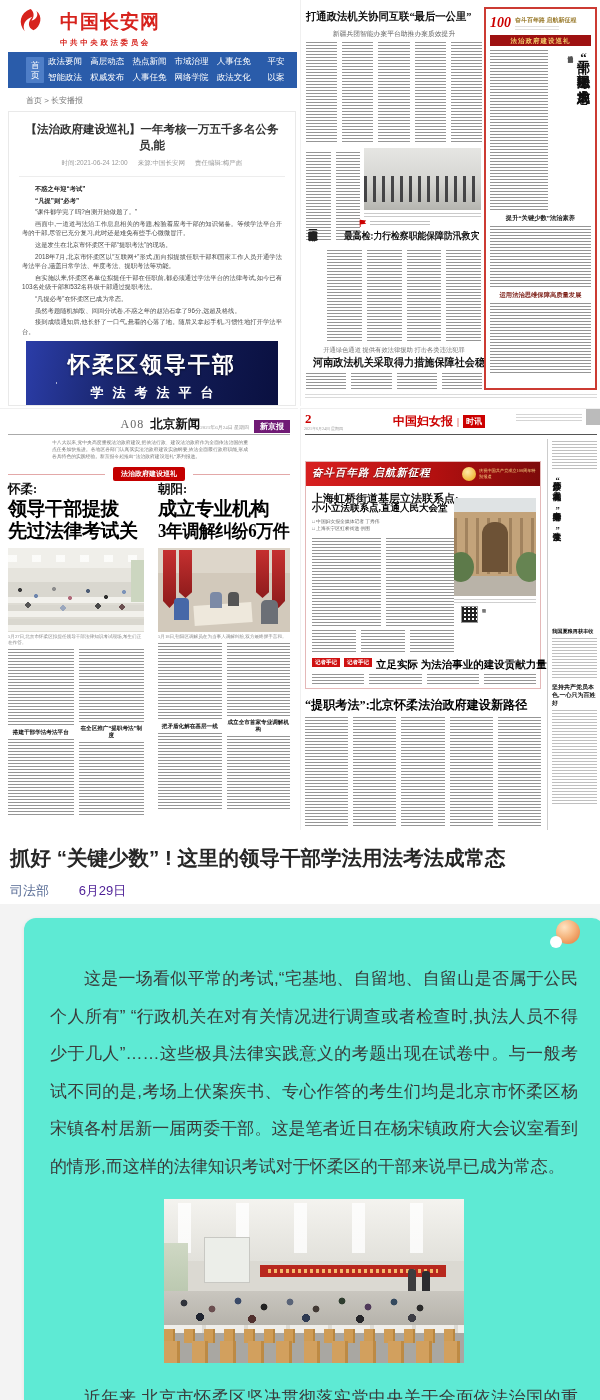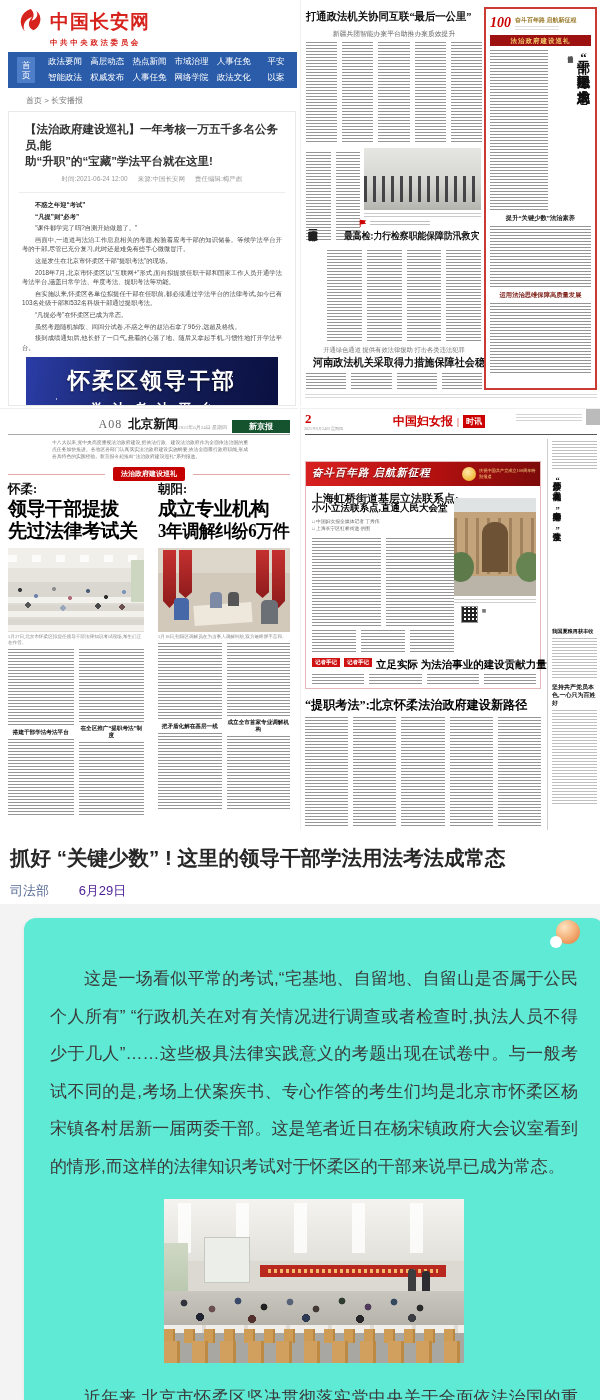--- a/index.html
+++ b/index.html
@@ -10,30 +10,30 @@
 .tx{background-image:repeating-linear-gradient(180deg,rgba(45,45,45,.5) 0 1px,transparent 1px 3px)}
 .txl{background-image:repeating-linear-gradient(180deg,rgba(45,45,45,.3) 0 1px,transparent 1px 3px)}
 .cols{display:flex;gap:5px}
 .cols>div{flex:1}
 .vt{writing-mode:vertical-rl;text-orientation:upright}
 .nowrap{white-space:nowrap}
 
 
 #site{left:0;top:0;width:300px;height:406px;background:#fff;overflow:hidden}
 #site .logo-icon{left:15px;top:7px;width:31px;height:33px}
-#site .logo-text{left:50px;top:9px}
+#site .logo-text{left:60px;top:9px}
 #site .logo-title{font-size:19px;font-weight:bold;color:#d7231d;letter-spacing:1px}
 #site .logo-sub{font-size:7.5px;color:#d7231d;letter-spacing:2.6px;margin-top:3px;font-weight:bold}
 #site .nav{left:8px;top:52px;width:289px;height:36px;background:#2a5caa;display:flex;color:#fff;font-size:8.5px;overflow:hidden}
-#site .nav-home{width:36px;display:flex;align-items:center;justify-content:center}
+#site .nav-home{width:36px;display:flex;align-items:center;justify-content:flex-end}
 #site .nav-home>div{background:#4e7ec7;padding:3px 5px;width:18px;text-align:center;line-height:10px;border-radius:1px}
 #site .nav-col{flex:1;display:flex;flex-direction:column;justify-content:space-evenly;text-align:center;min-width:40px}
 #site .crumb{left:26px;top:95px;font-size:8px;color:#777}
 #site .cbox{left:8px;top:111px;width:288px;height:295px;background:#fff;border:1px solid #e9e9e9;overflow:hidden}
-#site .atitle{margin-top:9px;padding:0 16px;font-size:11.5px;font-weight:bold;color:#333;line-height:16px}
+#site .atitle{margin-top:9px;padding:0 16px;text-align:center;font-size:11.5px;font-weight:bold;color:#333;line-height:16px}
 #site .meta{display:flex;justify-content:center;gap:10px;font-size:6.5px;color:#9a9a9a;margin-top:6px}
 #site .hr{border-top:1px solid #ededed;margin:8px 10px 0}
 #site .abody{padding:5px 13px 0;font-size:6.3px;line-height:9.6px;color:#4a4a4a;text-align:justify}
 #site .abody p{text-indent:13px;margin-top:2px}
 #site .abody p.lead{font-weight:bold;color:#1f1f1f}
 #site .banner{position:relative;margin:5px auto 0;width:252px;height:70px;display:flex;flex-direction:column;align-items:center;justify-content:center;color:#fff;background-image:radial-gradient(circle 1px at 82% 28%,rgba(255,255,255,.95) 60%,transparent 61%),radial-gradient(circle 1px at 64% 72%,rgba(255,255,255,.8) 60%,transparent 61%),radial-gradient(circle 1px at 12% 60%,rgba(255,255,255,.6) 60%,transparent 61%),linear-gradient(100deg,#2b3da8 0%,#15205e 45%,#0a1040 100%)}
 #site .banner .b1{font-family:"Liberation Serif",serif;font-weight:bold;font-size:22px;letter-spacing:2px;text-shadow:0 1px 2px rgba(0,0,0,.6)}
 #site .banner .b2{font-size:13px;font-weight:bold;letter-spacing:9px;margin-top:4px;text-indent:9px}
 
 
@@ -69,21 +69,21 @@
 #paper1 .rtx1{margin-top:3px;height:62px}
 #paper1 .rtx2{margin-top:3px;height:70px}
 .flag{width:8px;height:8px}
 
 
 #paper2{left:0;top:408px;width:298px;height:422px;background:#fff;border-top:1px solid #f0f0f0;overflow:hidden}
 #paper2 .hdr{left:8px;top:5px;width:282px;display:flex;justify-content:flex-end;align-items:flex-end}
 #paper2 .pg{font-family:"Liberation Serif",serif;font-size:12px;color:#666;letter-spacing:1px}
 #paper2 .sec{font-size:12.5px;font-weight:bold;color:#111;margin-left:6px}
 #paper2 .dt{font-size:5px;color:#999}
-#paper2 .nj{background:#14532d;color:#fff;font-size:8px;font-weight:bold;padding:2px 17px;margin-left:5px}
+#paper2 .nj{background:#701a75;color:#fff;font-size:8px;font-weight:bold;padding:2px 6px;margin-left:5px}
 #paper2 .rule{left:8px;top:25px;width:282px;border-top:1px solid #aaa}
 #paper2 .intro{left:52px;top:31px;width:196px;font-size:4.8px;line-height:6.8px;color:#777;text-align:justify}
 #paper2 .badgerow{left:8px;top:58px;width:282px;display:flex;align-items:center;gap:8px}
 #paper2 .badgerow .ln{flex:1;border-top:1px solid #e3a8a8}
 #paper2 .badge{background:#c40000;color:#fff;font-size:7px;font-weight:bold;padding:2px 8px;border-radius:2px}
 #paper2 .half-l{left:8px;top:72px;width:136px}
 #paper2 .half-r{left:158px;top:72px;width:132px}
 #paper2 .kick{font-size:12.5px;font-weight:bold;color:#111}
 #paper2 .bh{font-size:19px;font-weight:bold;line-height:22px;color:#000;letter-spacing:-.5px;white-space:nowrap}
 #paper2 .half-r .bh2{font-size:18px;transform:scaleX(.94);transform-origin:left}
@@ -221,21 +221,20 @@
         </div>
       <div class="nav-col">
           <span>平安</span>
           <span>以案</span>
         </div>
     </div>
     <div class="abs crumb">首页 &gt; 长安播报</div>
     <div class="abs cbox">
       <div class="atitle">
         <div>【法治政府建设巡礼】一年考核一万五千多名公务员,能</div>
-        <div>助“升职”的“宝藏”学法平台就在这里!</div>
       </div>
       <div class="meta">
         <span>时间:2021-06-24 12:00</span>
         <span>来源:中国长安网</span>
         <span>责任编辑:梅严彪</span>
       </div>
       <div class="hr"></div>
       <div class="abody">
         <p class="lead">不惑之年迎“考试”</p>
         <p class="lead">“凡提”则“必考”</p>

